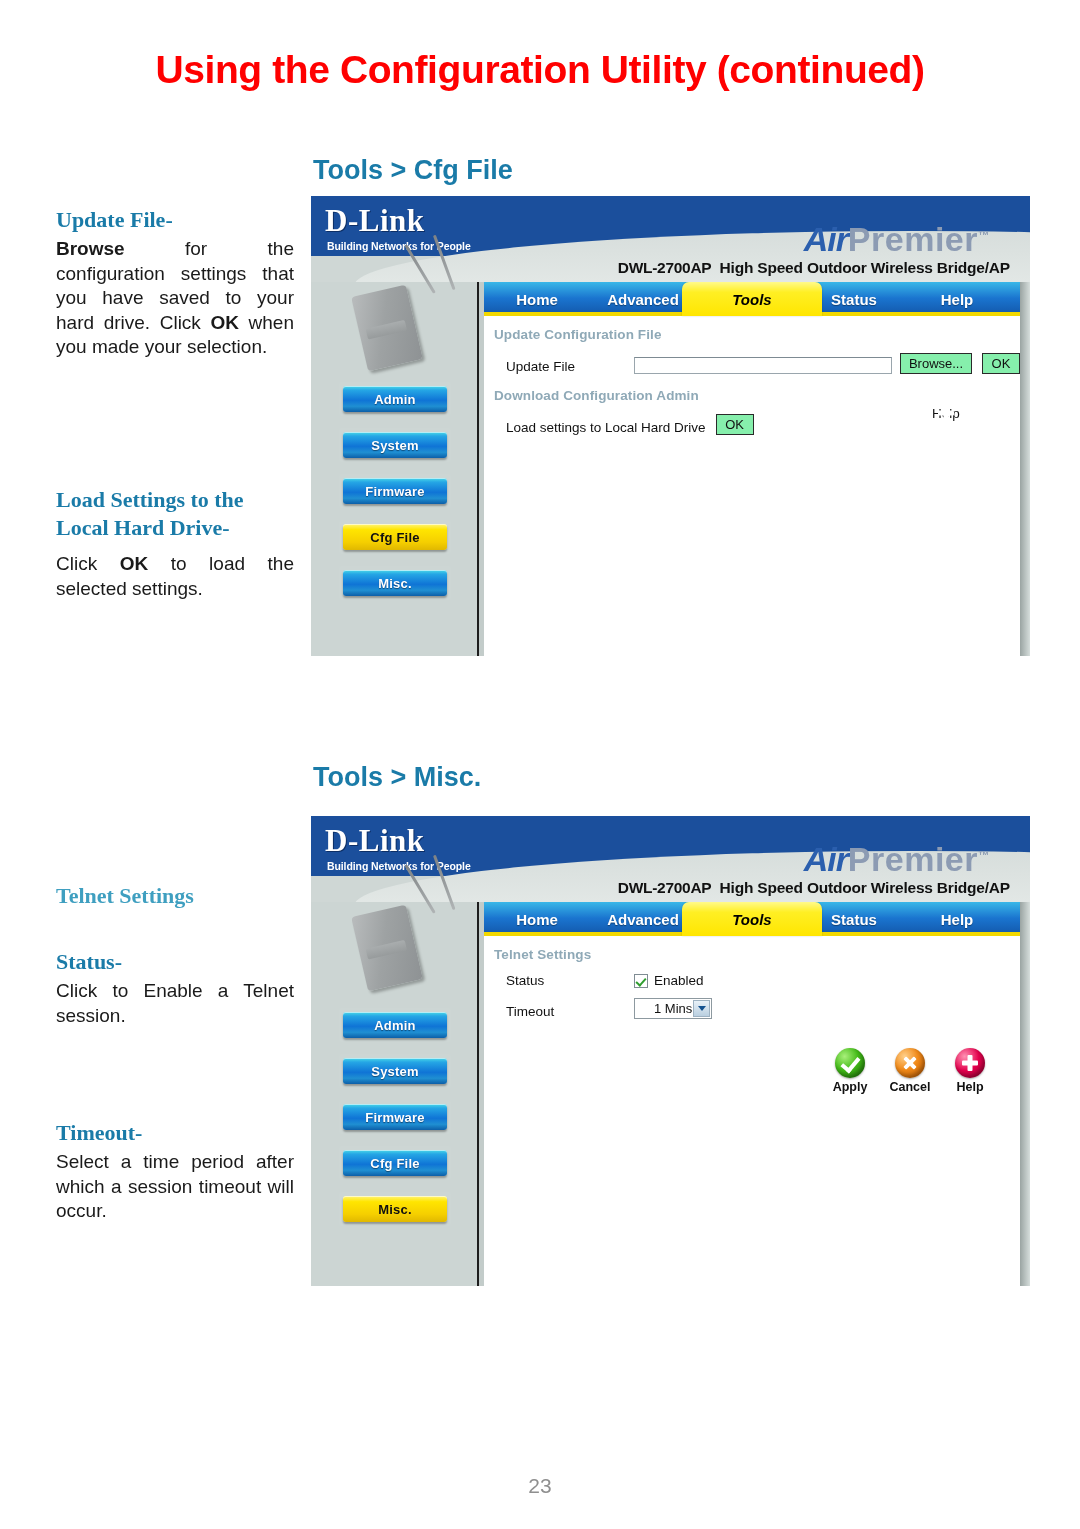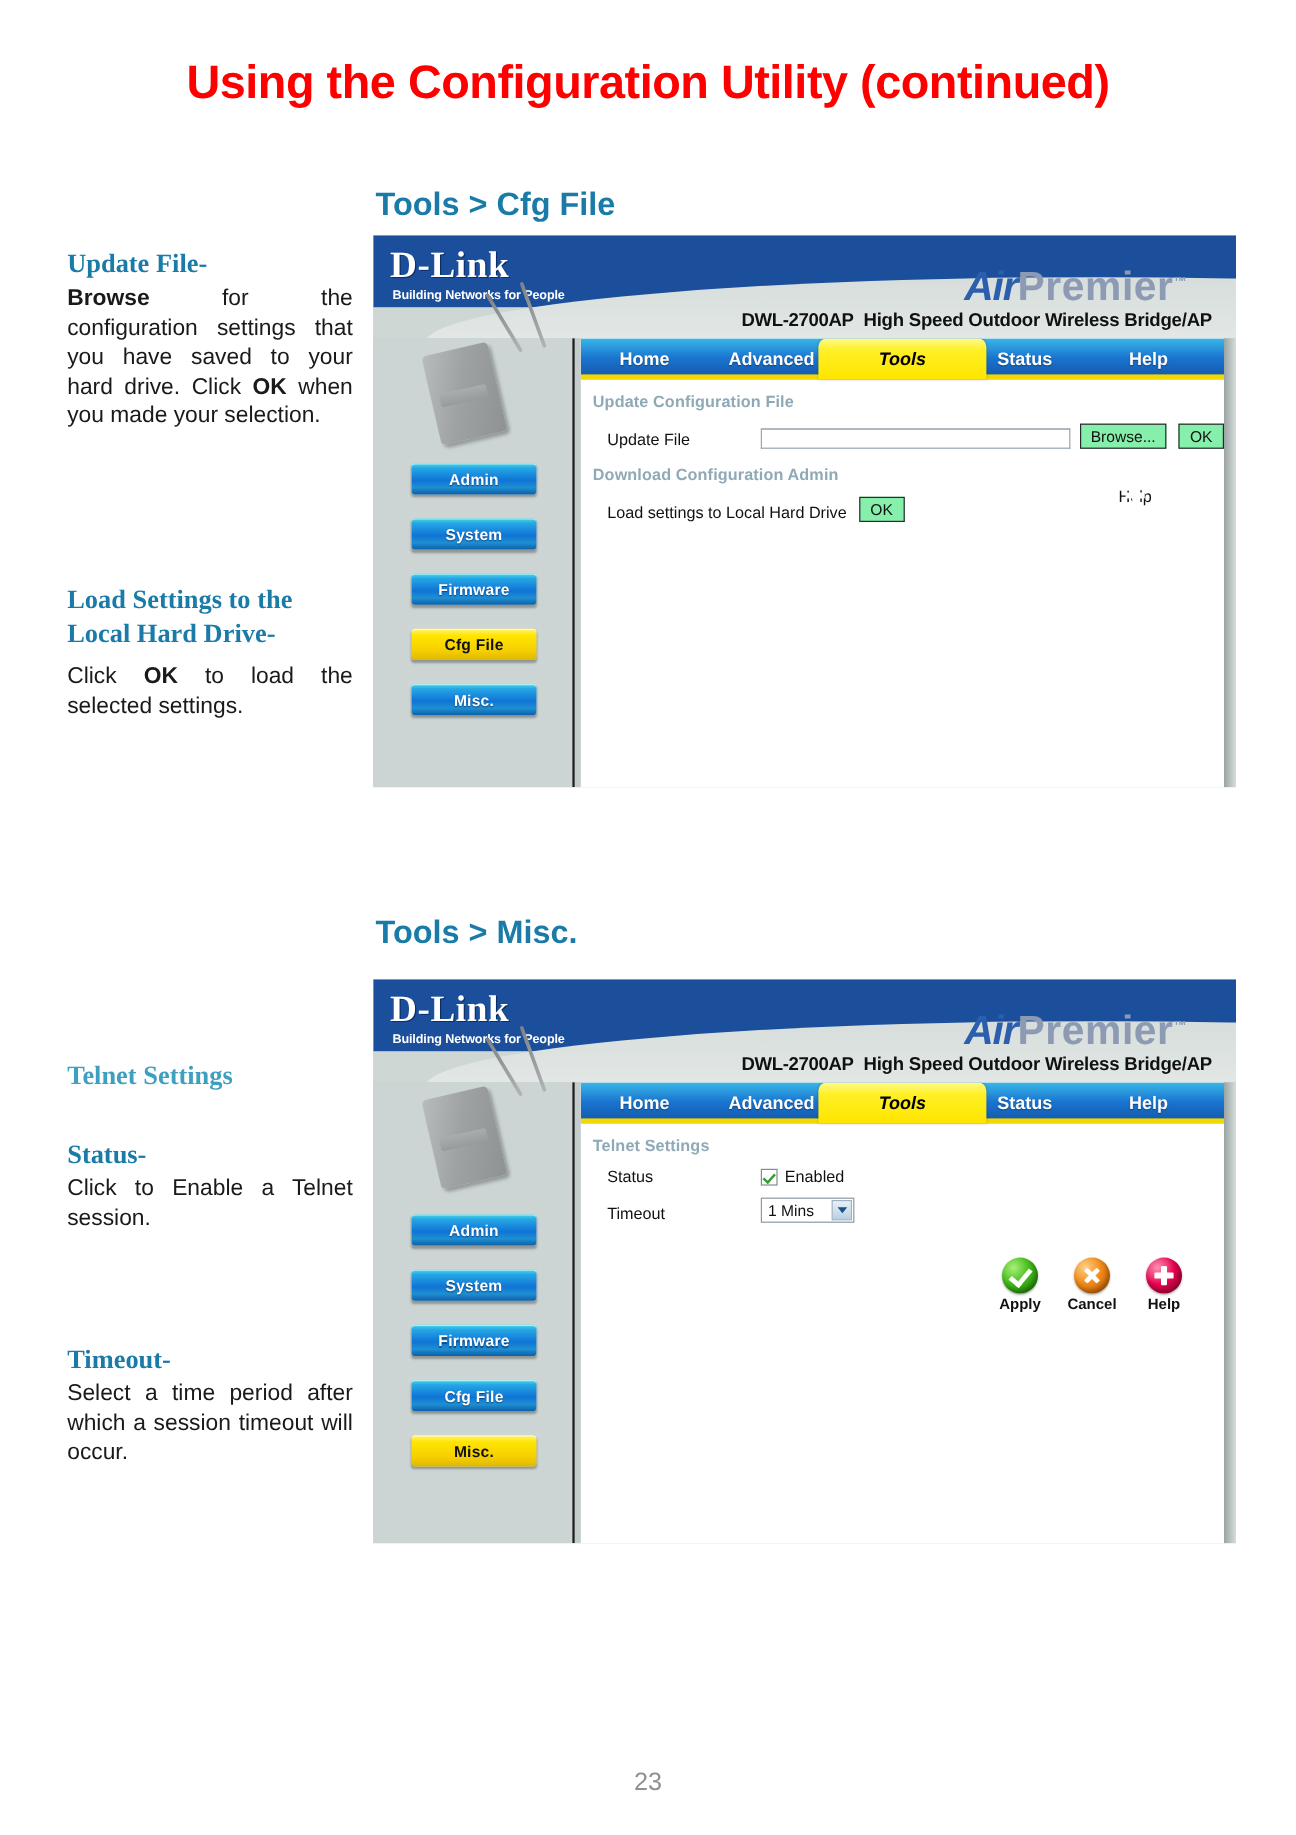--- a/index.html
+++ b/index.html
@@ -285,21 +285,21 @@
     content:"";position:absolute;left:3px;top:1px;
     width:4px;height:8px;border:solid #2f9e2f;border-width:0 2px 2px 0;
     transform:rotate(42deg);
   }
   .sel-box{
     width:78px;height:21px;
     border:1px solid #8d99a0;
     background:#ffffff;
     display:flex;align-items:center;
     font-size:13px;color:#111;
-    padding-left:5px;
+    padding-left:19px;
     box-sizing:border-box;
     position:relative;
   }
   .sel-arrow{
     position:absolute;right:1px;top:1px;
     width:17px;height:17px;
     background:linear-gradient(180deg,#e8f1f8,#b9cfe0);
     border:1px solid #9db2c2;
     box-sizing:border-box;
     display:flex;align-items:center;justify-content:center;

